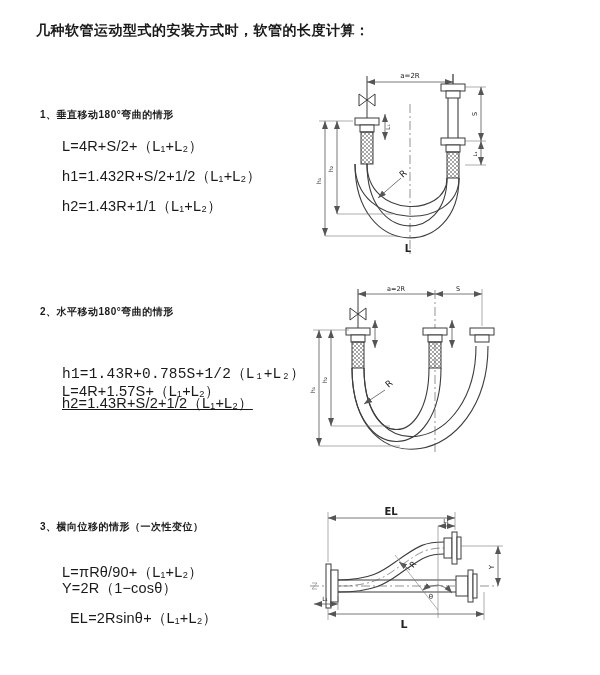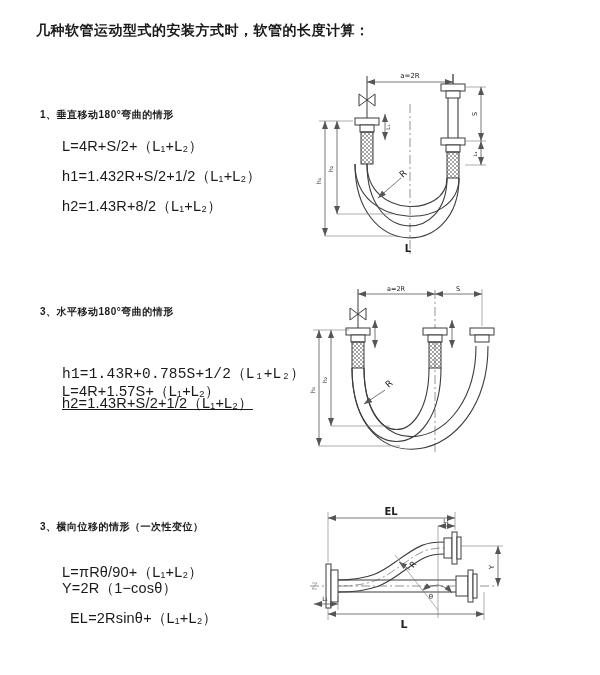--- a/index.html
+++ b/index.html
@@ -24,21 +24,21 @@
 <body>
 
 <div id="page">
 
   <div class="abs title" style="left:36px;top:22px;">几种软管运动型式的安装方式时，软管的长度计算：</div>
 
   <div>
     <div class="abs sec-heading" style="left:40px;top:108px;">1、垂直移动180°弯曲的情形</div>
     <div class="abs formula" style="left:62px;top:137px;">L=4R+S/2+（L₁+L₂）</div>
     <div class="abs formula" style="left:62px;top:167px;">h1=1.432R+S/2+1/2（L₁+L₂）</div>
-    <div class="abs formula" style="left:62px;top:197px;">h2=1.43R+8/2（L₁+L₂）</div>
+    <div class="abs formula" style="left:62px;top:197px;">h2=1.43R+1/1（L₁+L₂）</div>
   </div>
 
   <svg class="abs" style="left:305px;top:66px;" width="285" height="195" viewBox="0 0 285 195">
     <defs>
       <marker id="me1" markerWidth="9" markerHeight="7" refX="8" refY="3" orient="auto" markerUnits="userSpaceOnUse">
         <path d="M0,0 L8,3 L0,6 z" fill="#555"></path>
         </marker>
       <marker id="ms1" markerWidth="9" markerHeight="7" refX="0" refY="3" orient="auto" markerUnits="userSpaceOnUse">
         <path d="M8,0 L0,3 L8,6 z" fill="#555"></path>
         </marker>
@@ -116,21 +116,21 @@
 
     <g>
       <line class="dim" x1="96" y1="112" x2="73" y2="132" marker-end="url(#me1)"></line>
       <text x="100" y="110" font-size="9" text-anchor="middle" transform="rotate(-42 100,110)">R</text>
     </g>
 
     <text x="103" y="186" font-size="10" text-anchor="middle" font-weight="bold">L</text>
   </svg>
 
   <div>
-    <div class="abs sec-heading" style="left:40px;top:305px;">3、水平移动180°弯曲的情形</div>
+    <div class="abs sec-heading" style="left:40px;top:305px;">2、水平移动180°弯曲的情形</div>
     <div class="abs formula" style="left:62px;top:334px;margin-top:48px;">L=4R+1.57S+（L₁+L₂）</div>
     <div class="abs formula" style="left:62px;top:364px;font-family:Liberation Mono, monospace;">h1=1.43R+0.785S+1/2（L₁+L₂）</div>
     <div class="abs formula" style="left:62px;top:394px;text-decoration:underline;">h2=1.43R+S/2+1/2（L₁+L₂）</div>
   </div>
 
   <svg class="abs" style="left:305px;top:280px;" width="285" height="185" viewBox="0 0 285 185">
     <defs>
       <marker id="me2" markerWidth="9" markerHeight="7" refX="8" refY="3" orient="auto" markerUnits="userSpaceOnUse">
         <path d="M0,0 L8,3 L0,6 z" fill="#555"></path>
         </marker>

